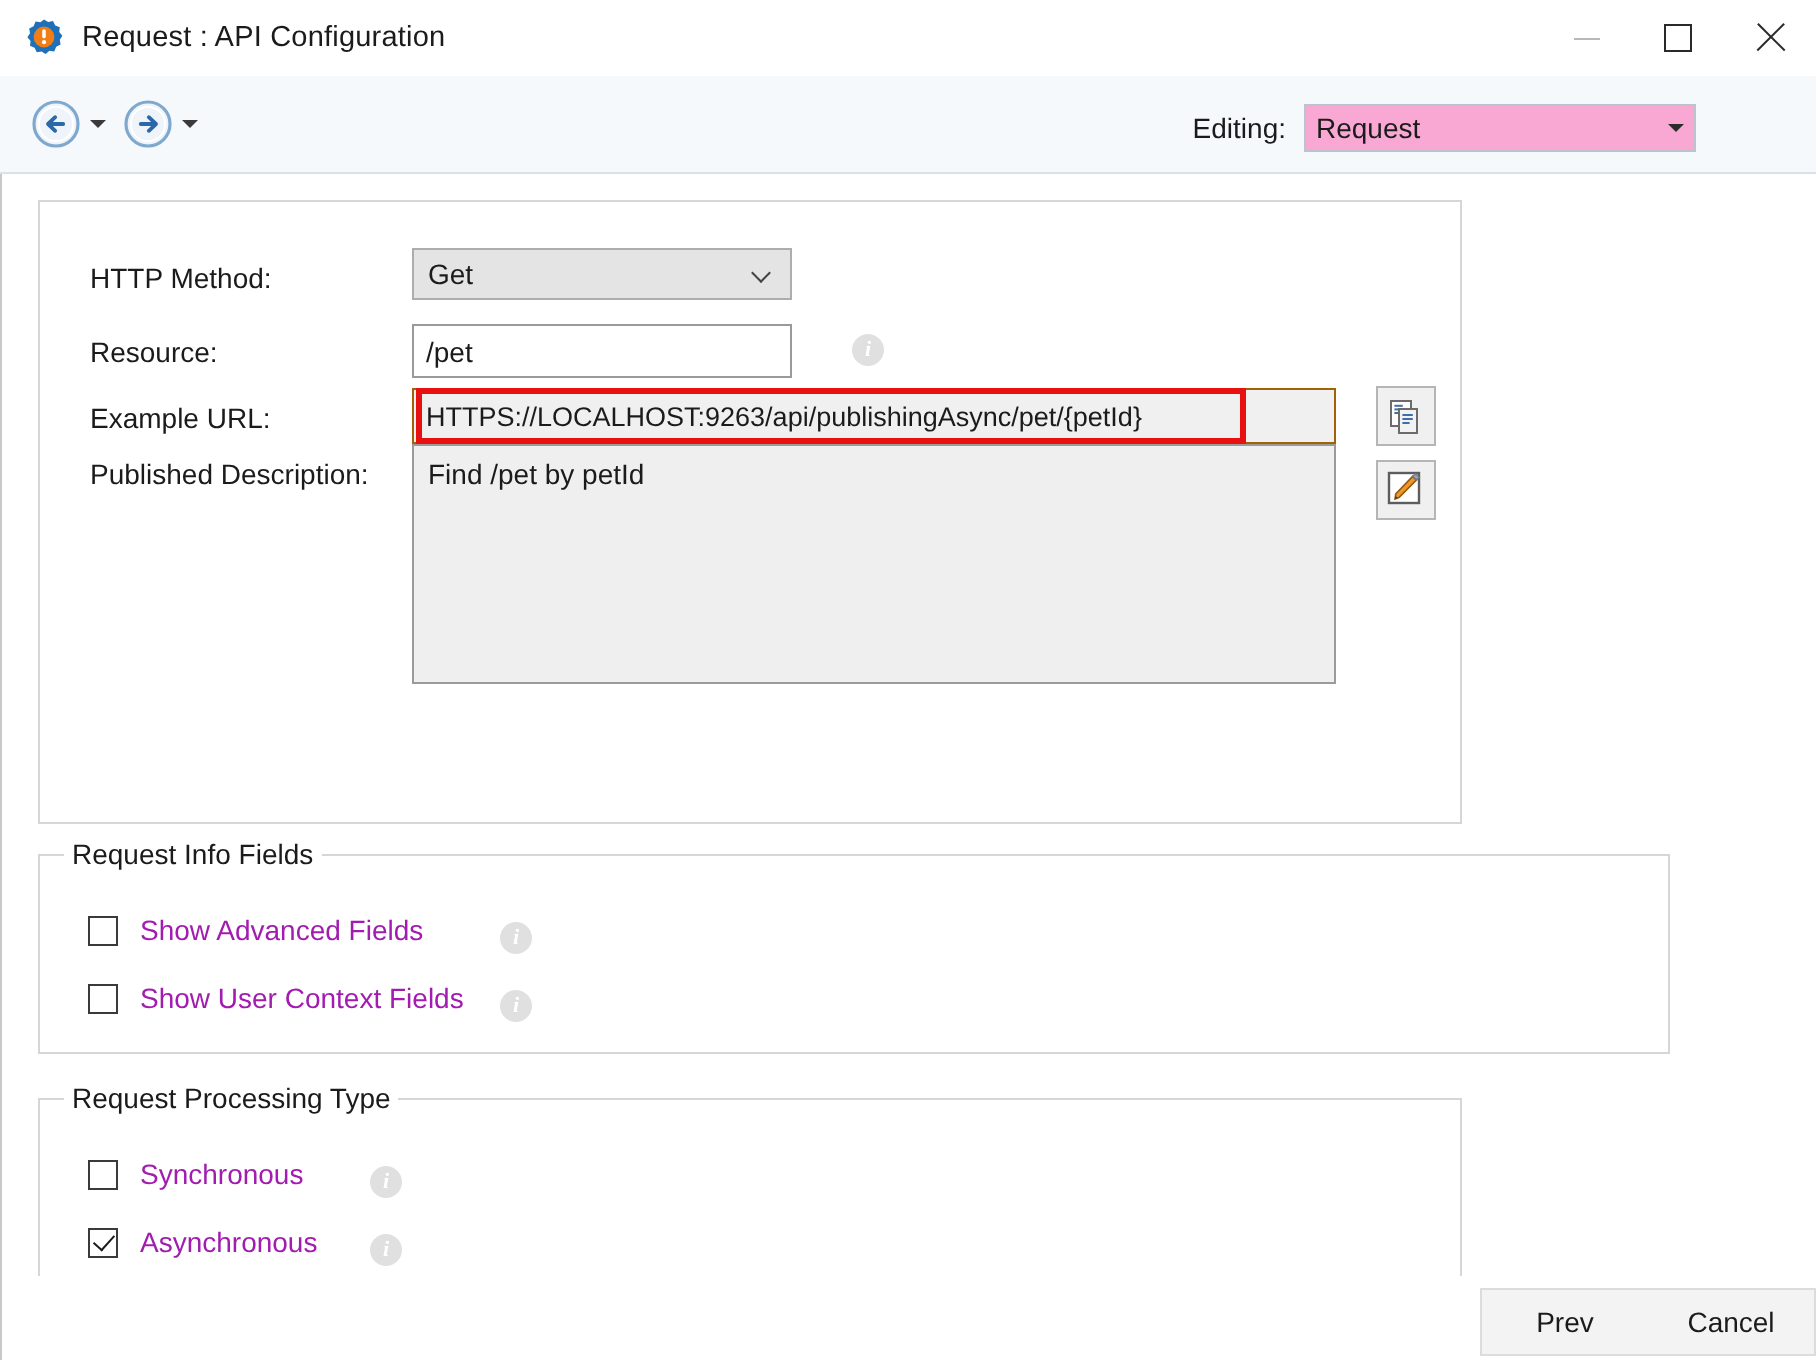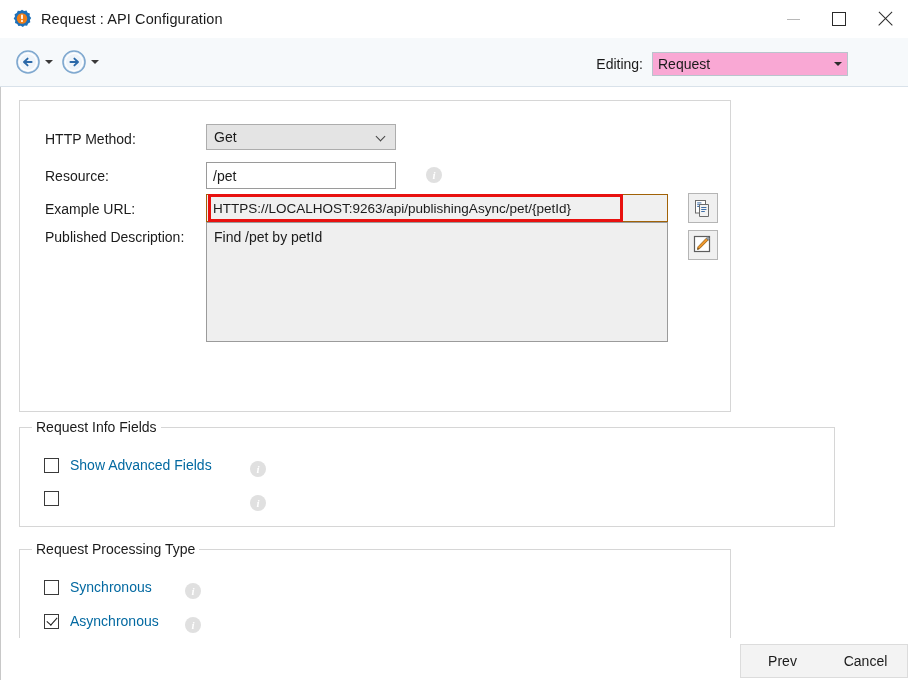--- a/index.html
+++ b/index.html
@@ -213,21 +213,21 @@
     width: 15px; height: 15px;
     border: 1.3px solid #3a3a3a; background: #ffffff;
     box-sizing: border-box; position: relative; flex: none;
   }
   .cb-box.checked::after {
     content: ""; position: absolute; left: 4px; top: 0px;
     width: 5px; height: 9px;
     border-right: 1.6px solid #1b1b1b; border-bottom: 1.6px solid #1b1b1b;
     transform: rotate(42deg);
   }
-  .cb-label { font-size: 14px; color: #0369a1; margin-left: 11px; white-space: nowrap; }
+  .cb-label { font-size: 14px; color: #a21caf; margin-left: 11px; white-space: nowrap; }
 
   
   .footer {
     position: absolute; left: 0; top: 638px; width: 908px; height: 42px;
     background: #ffffff;
     border-left: 1px solid #c8c8c8;
     box-sizing: border-box;
   }
   .btn-row {
     position: absolute; right: 0; top: 6px;
@@ -370,20 +370,21 @@
     <div class="gb-title">Request Info Fields</div>
 
     <div class="cb-row" style="left:24px; top:29px;">
       <span class="cb-box"></span>
       <span class="cb-label">Show Advanced Fields</span>
     </div>
     <div class="info-icon" style="left:230px; top:33px;">i</div>
 
     <div class="cb-row" style="left:24px; top:63px;">
       <span class="cb-box"></span>
+      <span class="cb-label">Show User Context Fields</span>
     </div>
     <div class="info-icon" style="left:230px; top:67px;">i</div>
   </div>
 
   <div class="groupbox" style="left:18px; top:462px; width:712px; height:100px;">
     <div class="gb-title">Request Processing Type</div>
 
     <div class="cb-row" style="left:24px; top:29px;">
       <span class="cb-box"></span>
       <span class="cb-label">Synchronous</span>

